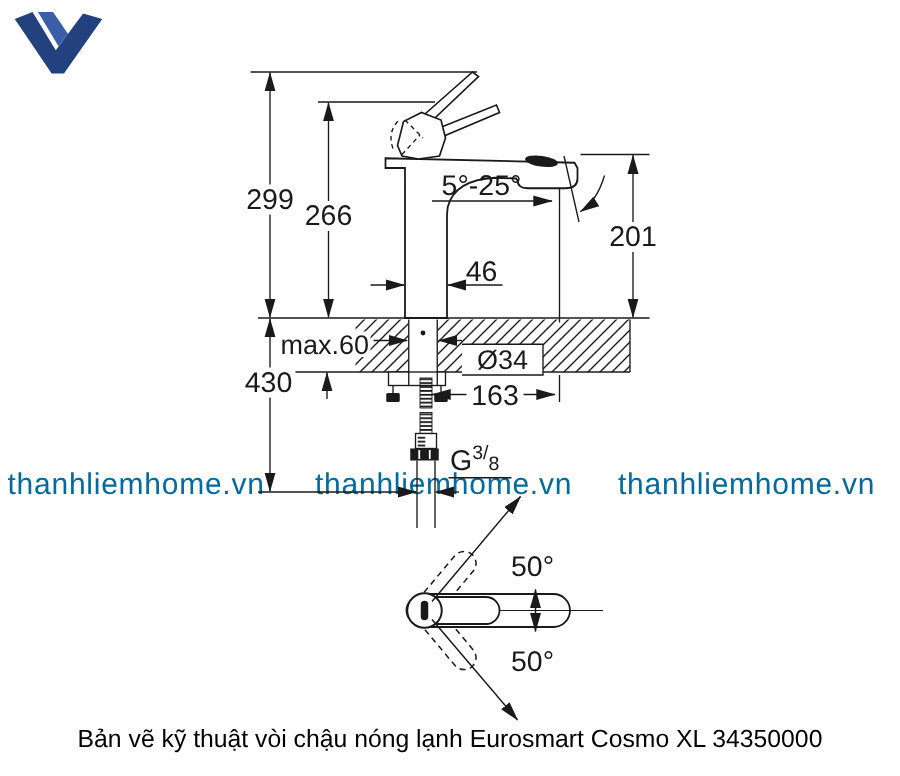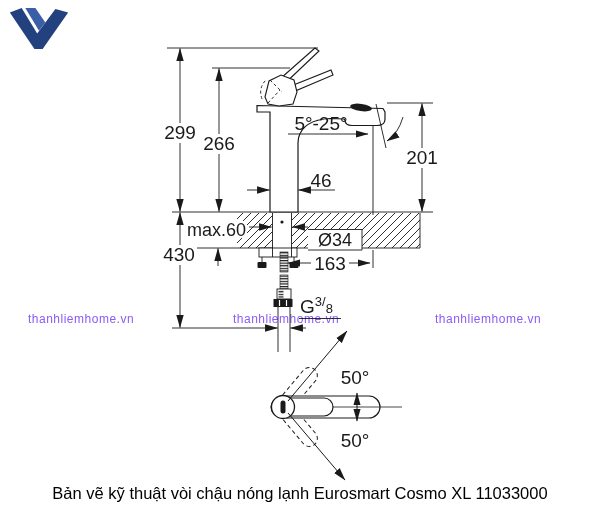--- a/index.html
+++ b/index.html
@@ -5,21 +5,21 @@
   html,body{margin:0;padding:0;background:#fff;}
   #stage{position:relative;width:600px;height:517px;background:#fff;overflow:hidden;
          font-family:"Liberation Sans", sans-serif;}
   
   .logo{position:absolute;top:6px;left:8px;display:flex;align-items:flex-start;}
   .logo-mark{width:62px;height:46px;}
   .logo-textblock{margin-left:5px;padding-top:4px;}
   .logo-name{font-size:20px;letter-spacing:2px;color:#27458a;font-weight:400;line-height:20px;}
   .logo-tagline{font-size:5.5px;letter-spacing:0.6px;color:#27458a;margin-top:3px;font-weight:700;}
   
-  .wm{position:absolute;top:312px;font-size:12px;color:#8b5cf6;letter-spacing:0.5px;z-index:1;margin-left:23px;}
+  .wm{position:absolute;top:312px;font-size:20px;color:#0369a1;letter-spacing:0.5px;z-index:1;}
   .wm1{left:5px;} .wm2{left:210px;} .wm3{left:412px;}
   
   .drawing-svg{position:absolute;left:0;top:0;z-index:2;}
   
   .caption{position:absolute;left:0;top:484px;width:600px;text-align:center;
            font-size:16.5px;color:#000;z-index:3;}
   text{font-family:"Liberation Sans", sans-serif;fill:#1a1a1a;}
   .dim{font-size:19px;}
   .dim-s{font-size:18px;}
 </style>
@@ -169,14 +169,14 @@
       <line x1="288" y1="401" x2="347" y2="331" marker-end="url(#arr)"></line>
       <line x1="288" y1="413" x2="345" y2="480" marker-end="url(#arr)"></line>
       <line x1="357" y1="393" x2="357" y2="421" marker-start="url(#arr)" marker-end="url(#arr)"></line>
     </g>
     <g>
       <text class="dim" x="355" y="384" text-anchor="middle">50°</text>
       <text class="dim" x="355" y="447" text-anchor="middle">50°</text>
     </g>
   </svg>
 
-  <div class="caption">Bản vẽ kỹ thuật vòi chậu nóng lạnh Eurosmart Cosmo XL 11033000</div>
+  <div class="caption">Bản vẽ kỹ thuật vòi chậu nóng lạnh Eurosmart Cosmo XL 34350000</div>
 </div>
 
 </body></html>

